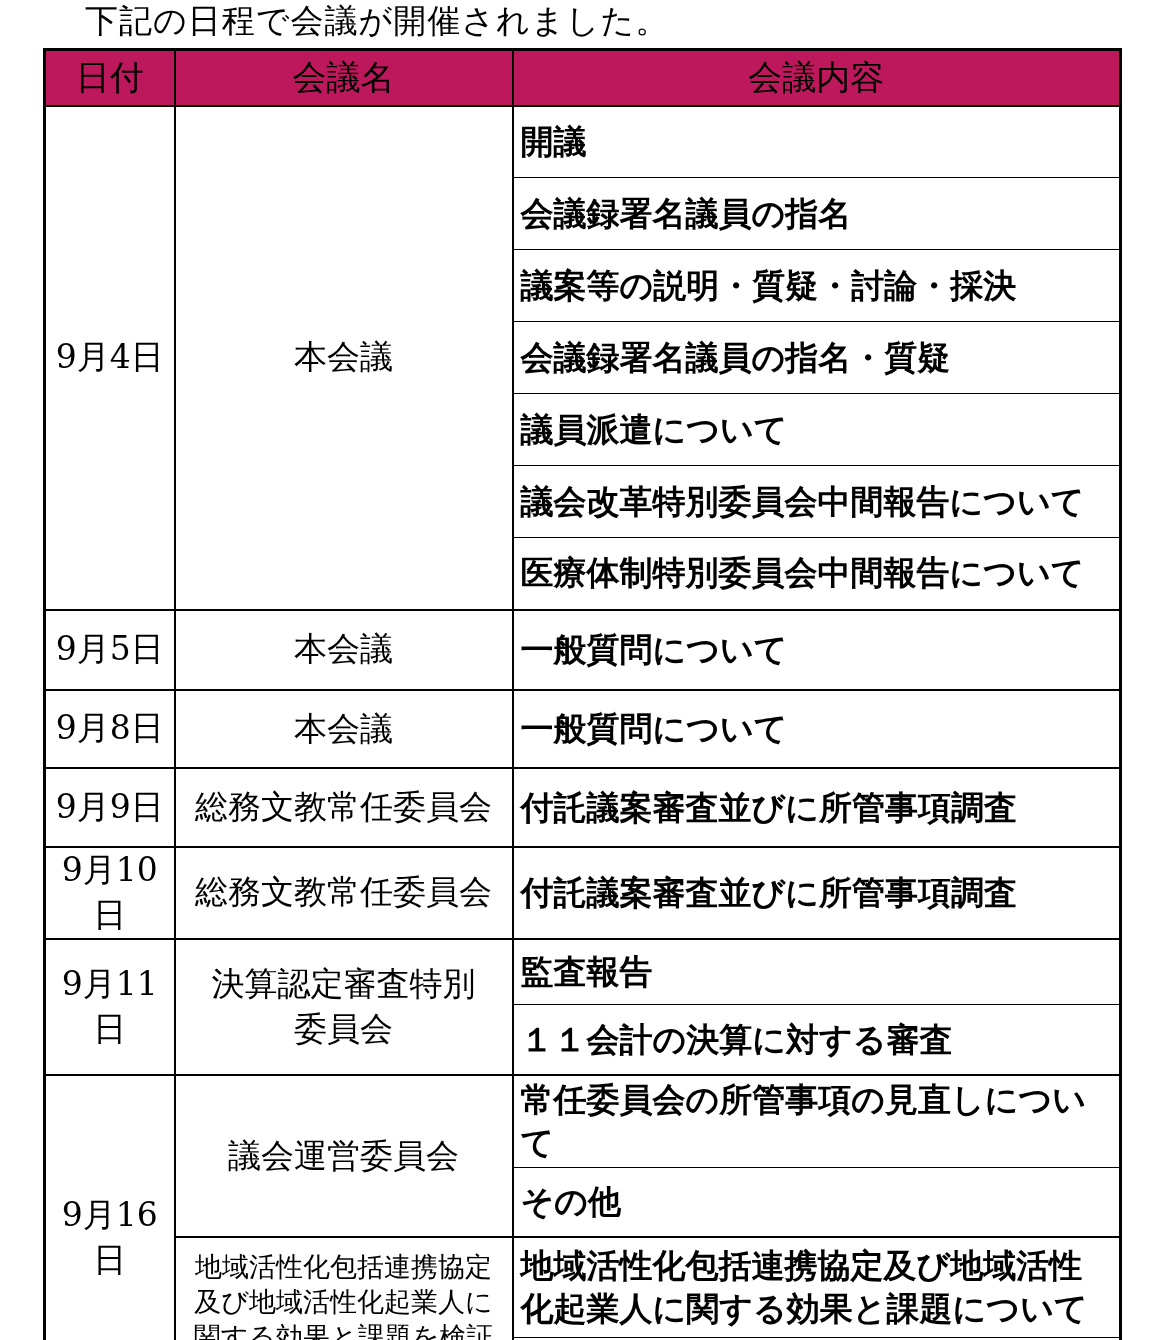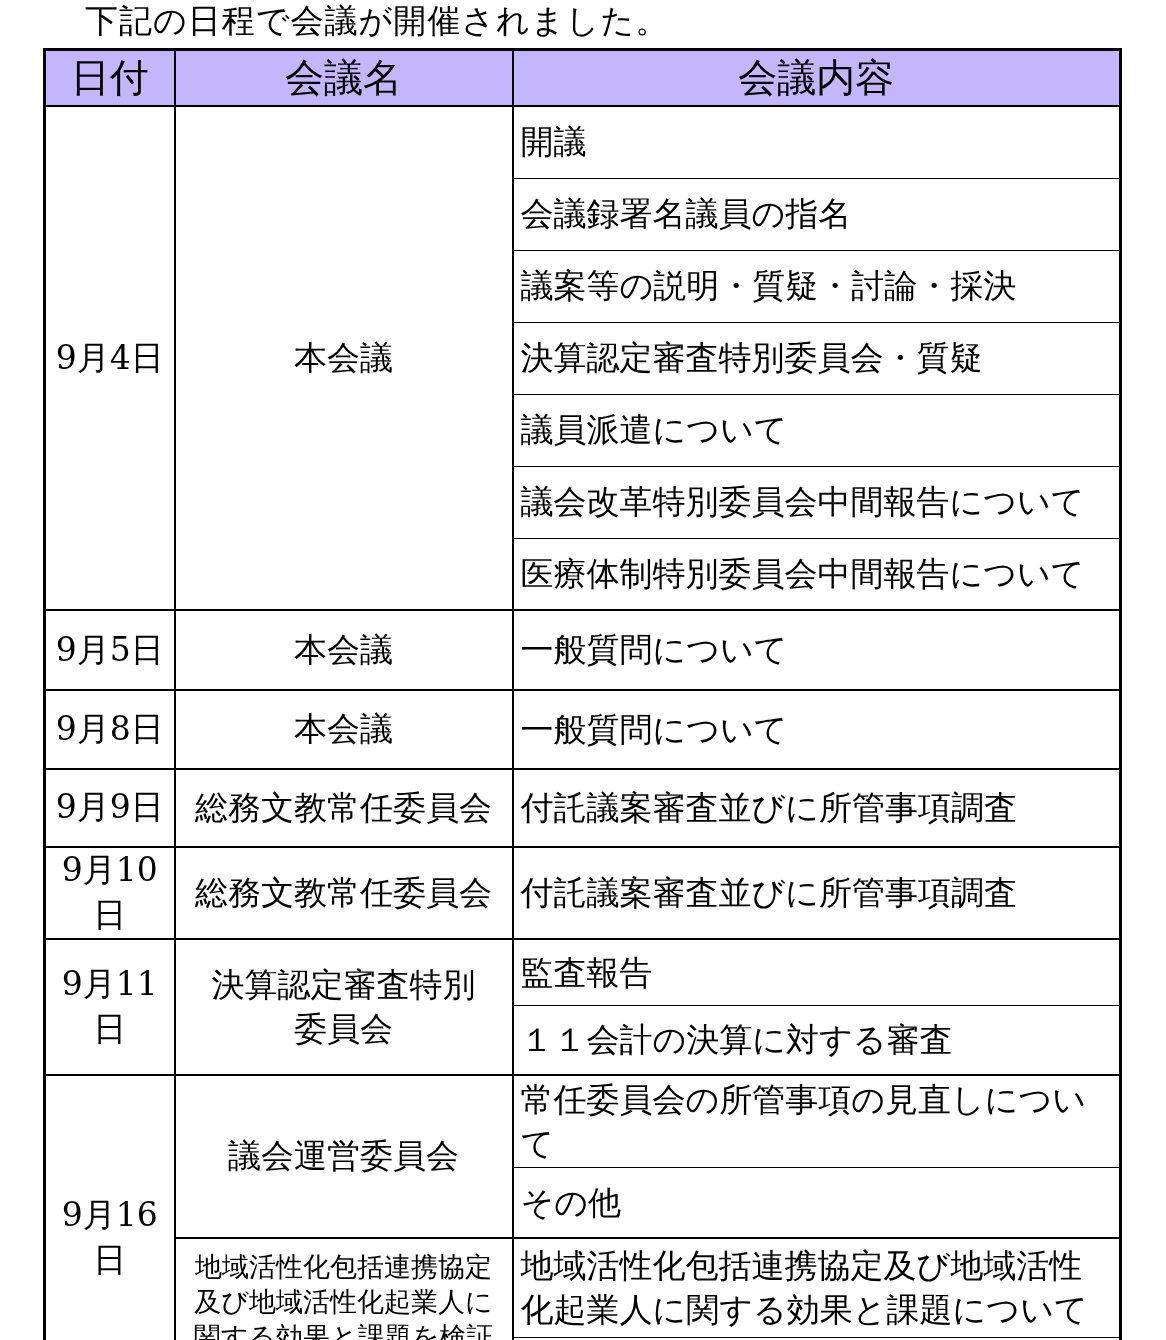--- a/index.html
+++ b/index.html
@@ -37,26 +37,26 @@
   col.c2 { width: 338px; }
   col.c3 { width: 608px; }
   th, td {
     border: 1px solid #000000;
     border-left-width: 2px;
     border-right-width: 2px;
     padding: 0;
     overflow: hidden;
   }
   th {
-    background: #c4b5fd;
+    background: #be185d;
     font-weight: normal;
     text-align: center;
     border-top-width: 2px;
     border-bottom-width: 2px;
-    font-size: 39px;
+    font-size: 34px;
   }
   tr.gs > td { border-top-width: 2px; }
   td.date {
     text-align: center;
     vertical-align: middle;
     letter-spacing: 0px;
   }
   td.mname {
     text-align: center;
     vertical-align: middle;
@@ -67,20 +67,21 @@
   td.mname.small {
     font-size: 27px;
     line-height: 1.3;
     padding: 0 8px;
   }
   td.content {
     text-align: left;
     vertical-align: middle;
     padding: 2px 6px 2px 7px;
     line-height: 1.32;
+    font-weight: bold;
   }
 </style>
 </head>
 <body>
 
 <div class="page">
 
   <div class="doc-title">下記の日程で会議が開催されました。</div>
 
   <table class="schedule">
@@ -102,21 +103,21 @@
       <td class="mname" rowspan="7">本会議</td>
       <td class="content">開議</td>
     </tr>
     <tr style="height:72px">
       <td class="content">会議録署名議員の指名</td>
     </tr>
     <tr style="height:72px">
       <td class="content">議案等の説明・質疑・討論・採決</td>
     </tr>
     <tr style="height:72px">
-      <td class="content">決算認定審査特別委員会・質疑</td>
+      <td class="content">会議録署名議員の指名・質疑</td>
     </tr>
     <tr style="height:72px">
       <td class="content">議員派遣について</td>
     </tr>
     <tr style="height:72px">
       <td class="content">議会改革特別委員会中間報告について</td>
     </tr>
     <tr style="height:72px">
       <td class="content">医療体制特別委員会中間報告について</td>
     </tr>

